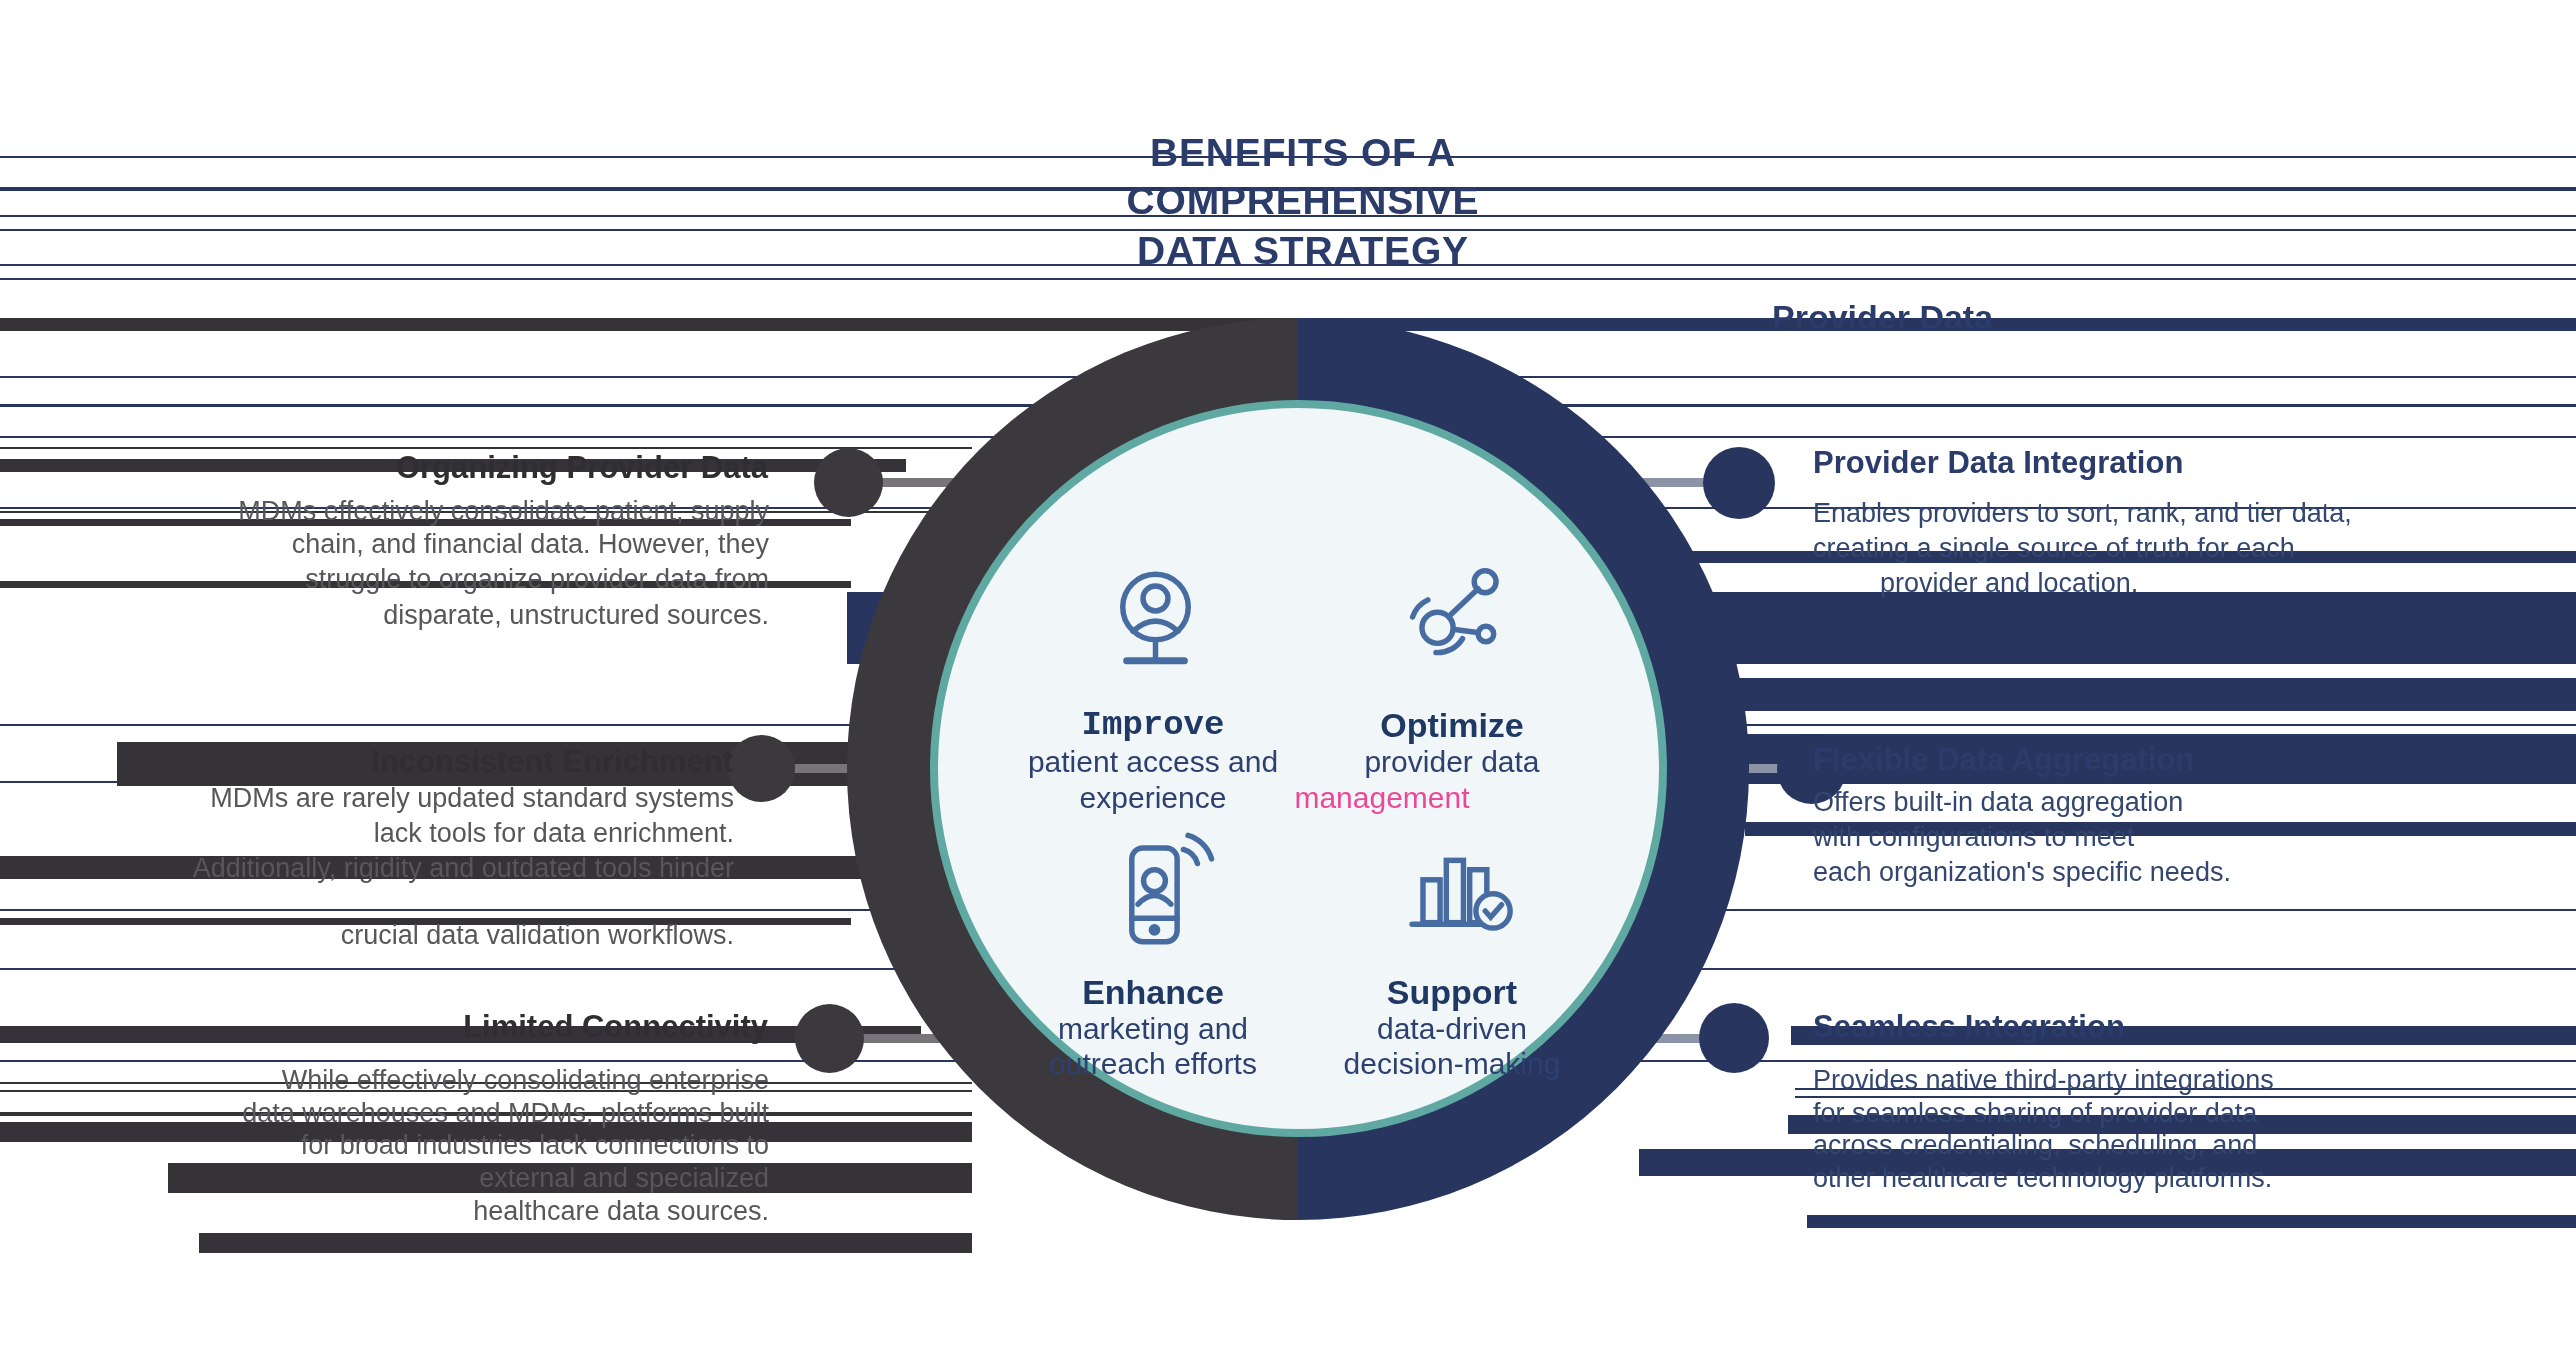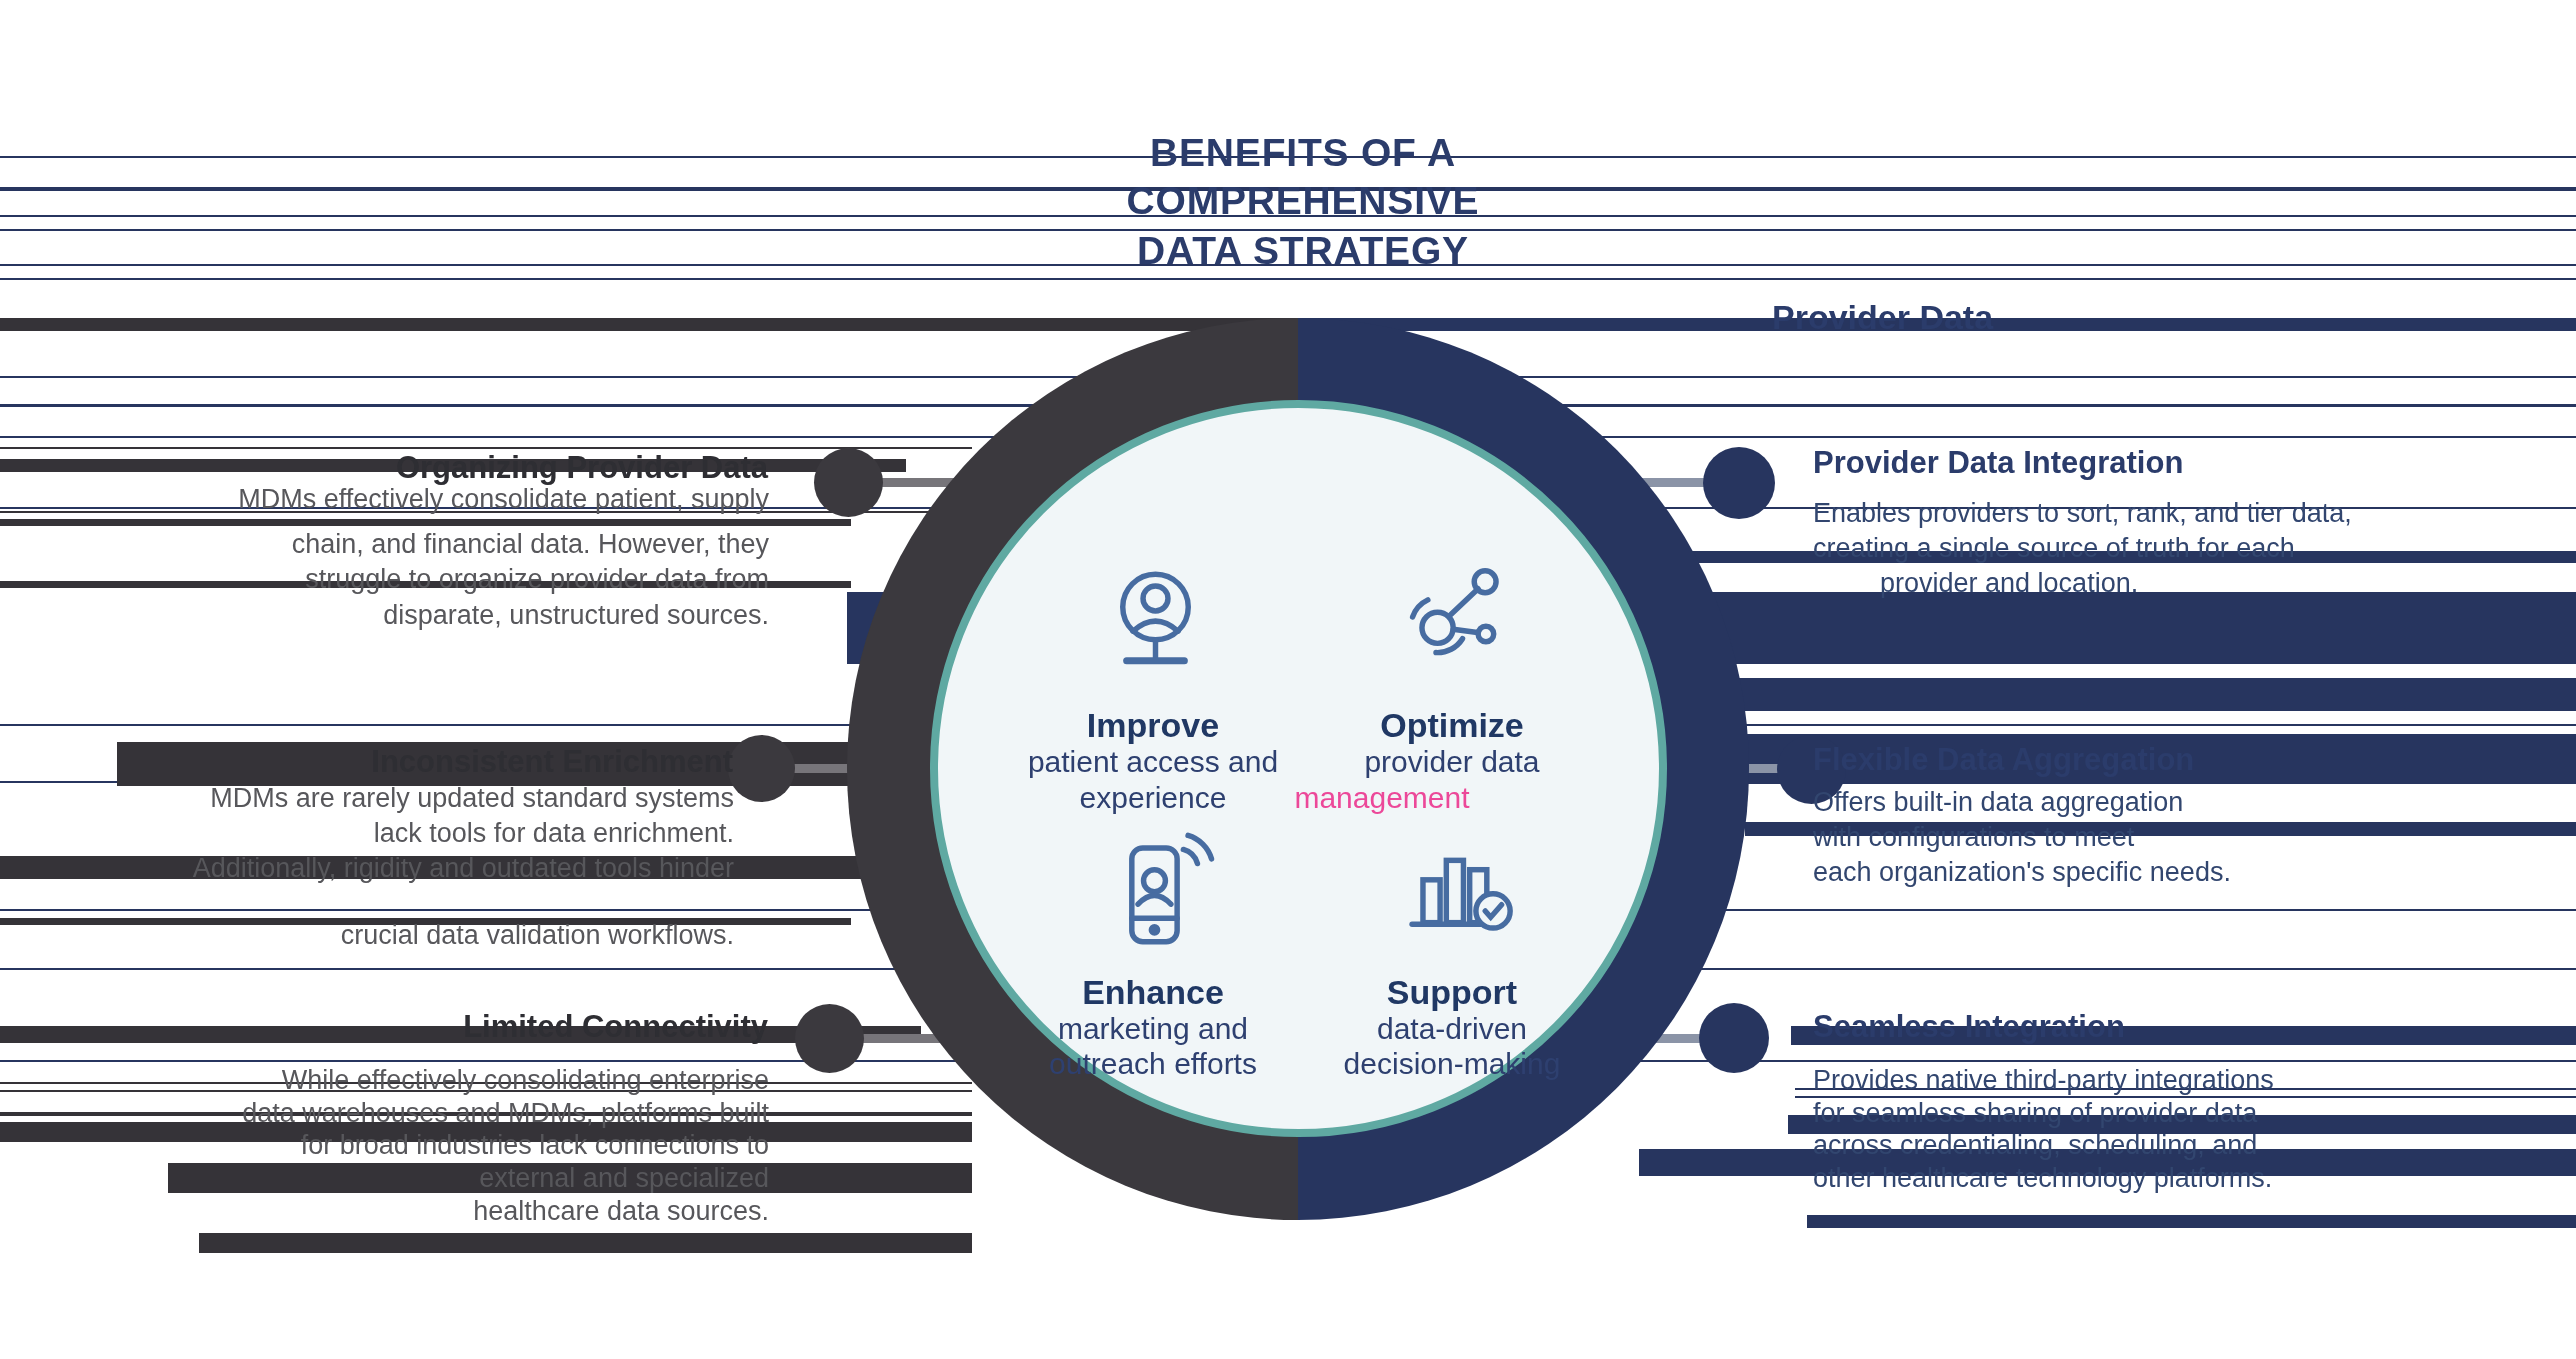--- a/index.html
+++ b/index.html
@@ -137,35 +137,35 @@
   <g fill="none" stroke="#476CA1" stroke-width="7" stroke-linecap="round">
     <rect x="28" y="55" width="22" height="55"></rect>
     <rect x="58" y="30" width="22" height="80"></rect>
     <rect x="88" y="42" width="22" height="68"></rect>
     <line x1="14" y1="112" x2="120" y2="112"></line>
     <circle cx="118" cy="95" r="22" fill="#F1F6F8"></circle>
     <path d="M108 95 l7 8 l14 -16"></path>
   </g>
 </svg>
 
-<div class="t c-word" style="left:997px;top:706px;width:312px;color:#203864;">Improve</div>
+<div class="t c-word" style="left:997px;top:706px;width:312px;color:#203864;font-family:Liberation Mono, monospace;">Improve</div>
 <div class="t c-sub" style="left:997px;top:745px;width:312px;color:#2E4070;">patient access and</div>
 <div class="t c-sub" style="left:997px;top:781px;width:312px;color:#2E4070;">experience</div>
 <div class="t c-word" style="left:1296px;top:706px;width:312px;color:#203864;">Optimize</div>
 <div class="t c-sub" style="left:1296px;top:745px;width:312px;color:#2E4070;">provider data</div>
 <div class="t c-sub" style="left:1226px;top:781px;width:312px;color:#ec4899;">management</div>
 <div class="t c-word" style="left:997px;top:973px;width:312px;color:#203864;">Enhance</div>
 <div class="t c-sub" style="left:997px;top:1012px;width:312px;color:#2E4070;">marketing and</div>
 <div class="t c-sub" style="left:997px;top:1047px;width:312px;color:#2E4070;">outreach efforts</div>
 <div class="t c-word" style="left:1296px;top:973px;width:312px;color:#203864;">Support</div>
 <div class="t c-sub" style="left:1296px;top:1012px;width:312px;color:#2E4070;">data-driven</div>
 <div class="t c-sub" style="left:1296px;top:1047px;width:312px;color:#2E4070;">decision-making</div>
 
 <div class="t l-head" style="left:144px;top:450px;width:624px;color:#2E2E33;">Organizing Provider Data</div>
-<div class="t l-body" style="left:66px;top:484px;width:703px;color:#57575B;">MDMs effectively consolidate patient, supply</div>
+<div class="t l-body" style="left:66px;top:496px;width:703px;color:#57575B;">MDMs effectively consolidate patient, supply</div>
 <div class="t l-body" style="left:66px;top:529px;width:703px;color:#57575B;">chain, and financial data. However, they</div>
 <div class="t l-body" style="left:66px;top:564px;width:703px;color:#57575B;">struggle to organize provider data from</div>
 <div class="t l-body" style="left:66px;top:600px;width:703px;color:#57575B;">disparate, unstructured sources.</div>
 
 <div class="t l-head" style="left:109px;top:744px;width:624px;color:#2E2E33;">Inconsistent Enrichment</div>
 <div class="t l-body" style="left:31px;top:783px;width:703px;color:#57575B;">MDMs are rarely updated standard systems</div>
 <div class="t l-body" style="left:31px;top:818px;width:703px;color:#57575B;">lack tools for data enrichment.</div>
 <div class="t l-body" style="left:31px;top:853px;width:703px;color:#57575B;">Additionally, rigidity and outdated tools hinder</div>
 <div class="t l-body" style="left:31px;top:888px;width:703px;color:#57575B;margin-top:32px;">crucial data validation workflows.</div>
 

